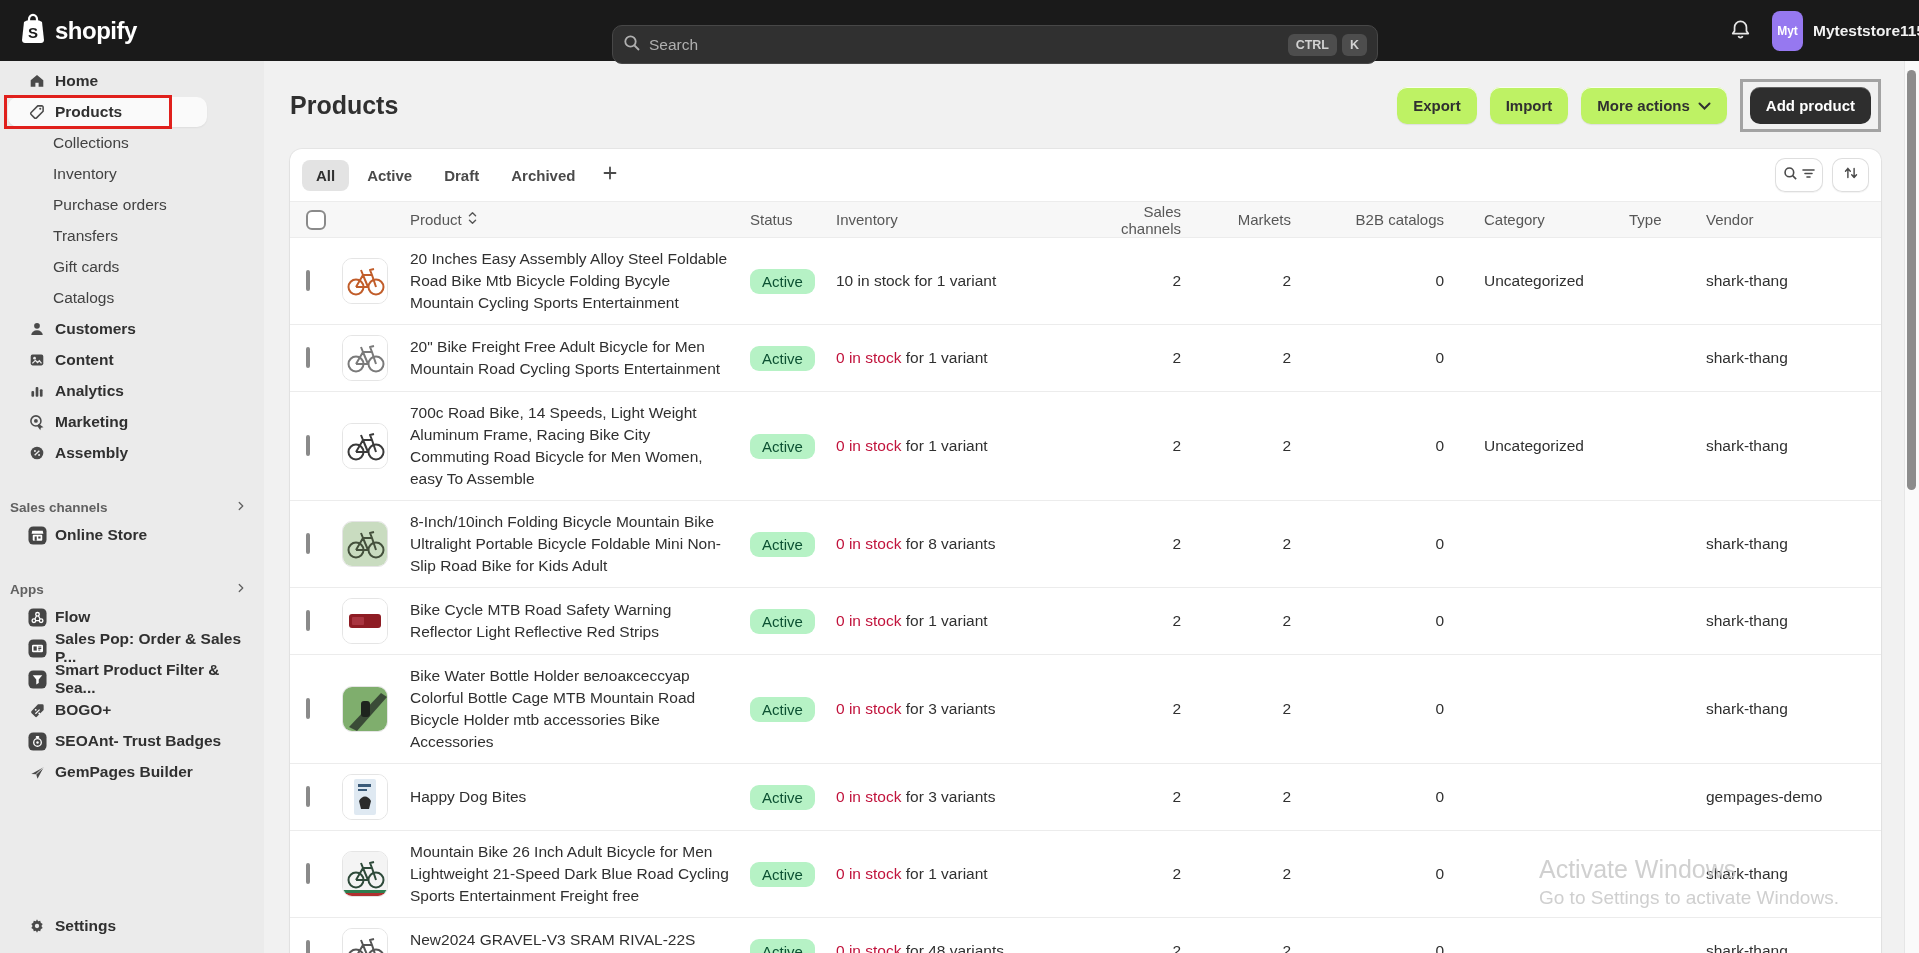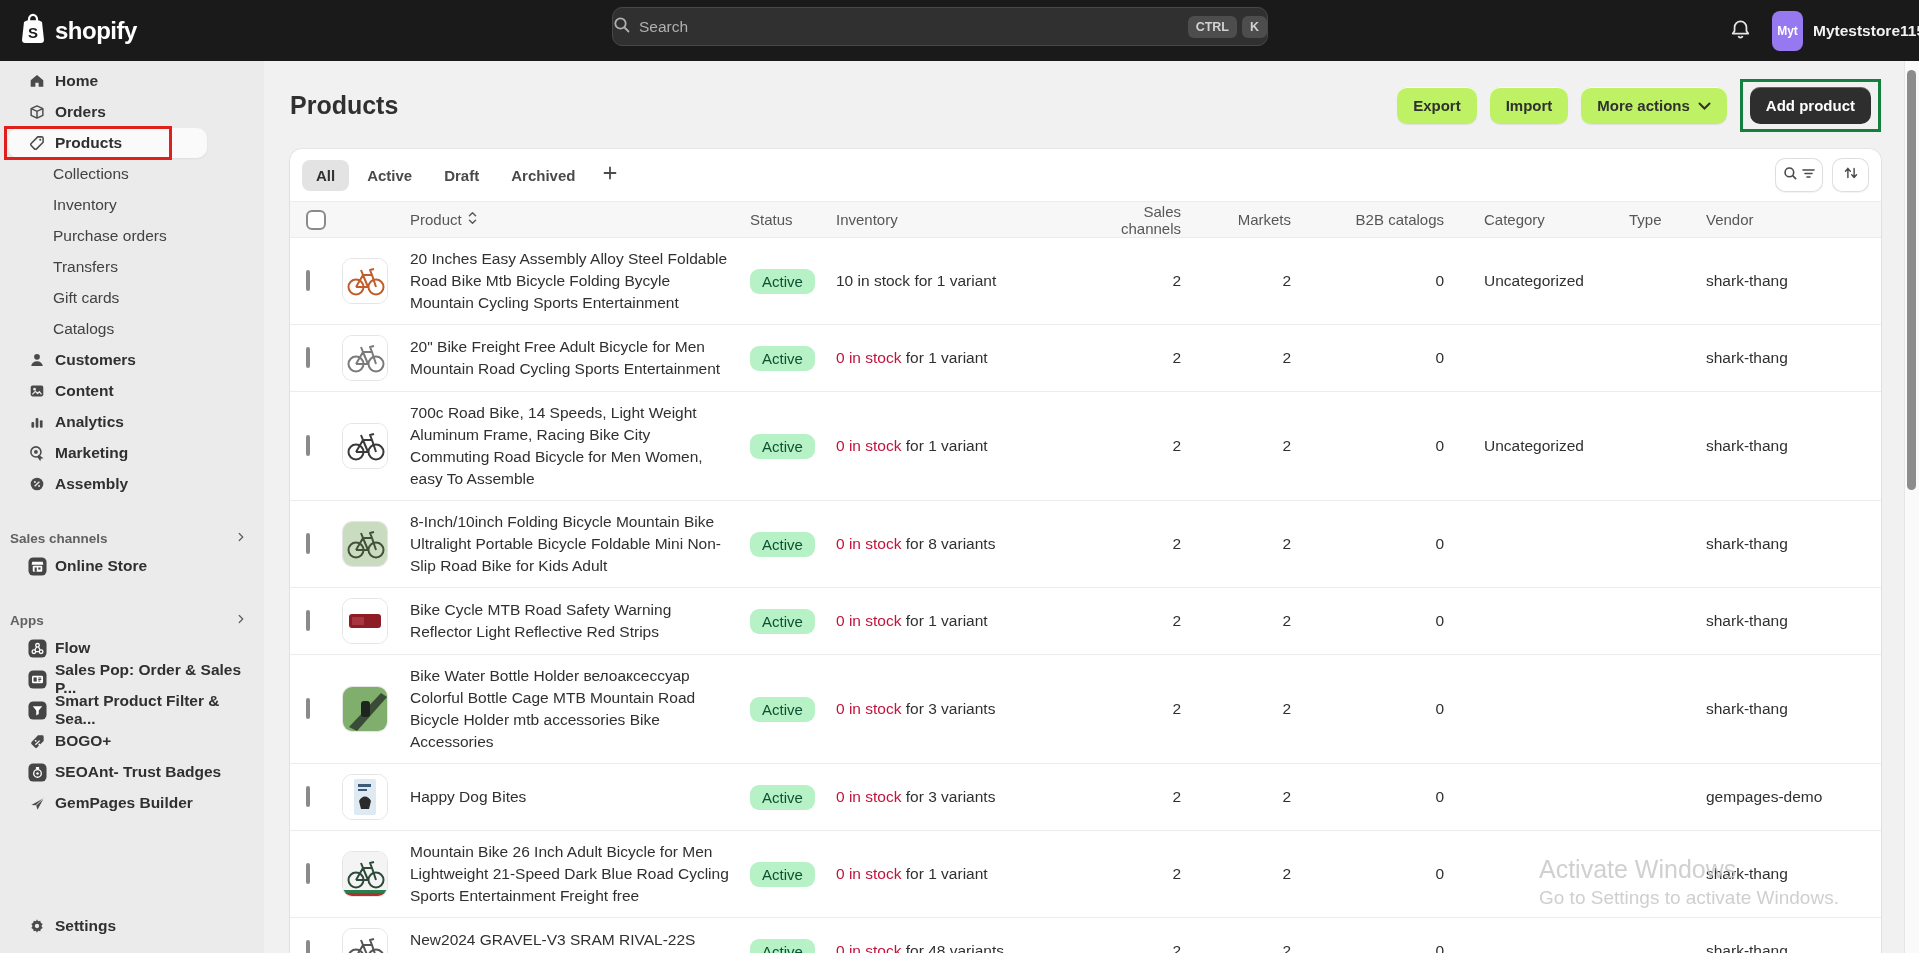--- a/index.html
+++ b/index.html
@@ -3,22 +3,22 @@
 <meta charset="utf-8">
 <style>
   * { margin:0; padding:0; box-sizing:border-box; }
   html,body { width:1919px; height:953px; overflow:hidden; background:#f1f1f1;
               font-family:"Liberation Sans", sans-serif; color:#303030; }
 
   
   .topbar { position:absolute; left:0; top:0; width:1919px; height:61px; background:#1a1a1a; z-index:30; }
   .brand { position:absolute; left:18px; top:0; height:61px; display:flex; align-items:center; gap:7px; cursor:pointer; }
   .brand-word { color:#fff; font-size:24px; font-weight:700; letter-spacing:-0.5px; }
-  .search { position:absolute; left:612px; top:7px; width:656px; height:39px; background:#303030;
-            border:1px solid #474747; border-radius:10px; display:flex; align-items:center; padding:0 0; gap:8px; }
+  .search { position:absolute; left:612px; top:25px; width:766px; height:39px; background:#303030;
+            border:1px solid #474747; border-radius:10px; display:flex; align-items:center; padding:0 10px; gap:8px; }
   .search-text { color:#b0b0b0; font-size:15.5px; }
   .kbd-group { margin-left:auto; display:flex; gap:5px; }
   .kbd { background:#4d4d4d; color:#d2d2d2; border-radius:6px; font-size:12.5px; font-weight:600;
          padding:3px 8px; line-height:16px; }
   .bell { position:absolute; left:1726px; top:17px; width:28px; height:28px; display:flex; align-items:center; justify-content:center; cursor:pointer; }
   .account { position:absolute; left:1772px; top:13px; height:36px; display:flex; align-items:center; gap:10px; cursor:pointer; }
   .avatar { width:31px; height:40px; border-radius:8px; display:flex; align-items:center; justify-content:center;
             color:#fff; font-size:12px; font-weight:700; }
   .store-name { color:#f2f2f2; font-size:15.5px; font-weight:700; }
 
@@ -42,21 +42,21 @@
   .main { position:absolute; left:264px; top:61px; width:1655px; height:892px; background:#f1f1f1; overflow:hidden; }
   .page-inner { padding:0 38px 0 26px; }
   .page-header { display:flex; align-items:center; margin-top:20px; height:48px; }
   .page-title { font-size:25px; font-weight:700; }
   .actions { margin-left:auto; display:flex; align-items:center; }
   .btn { height:37px; padding:0 16px; margin-left:13px; border-radius:10px; background:#bef264;
          box-shadow:0 1px 0 rgba(255,255,255,.9) inset, 0 1px 1px rgba(0,0,0,.08);
          font-size:15px; font-weight:600; color:#303030; display:inline-flex; align-items:center; gap:8px;
          border:none; cursor:pointer; font-family:inherit; }
   .btn.primary { background:#2e2e2e; color:#fff; box-shadow:0 1px 0 rgba(255,255,255,.25) inset; margin-left:0; }
-  .annotation-wrap { margin-left:13px; border:3px solid #15803d; padding:5px 7px; display:inline-flex; }
+  .annotation-wrap { margin-left:13px; border:3px solid #a3a3a3; padding:5px 7px; display:inline-flex; }
 
   .card { margin-top:20px; background:#fff; border-radius:12px; min-height:1100px;
           box-shadow:0 0 0 1px rgba(0,0,0,.045), 0 1px 2px rgba(0,0,0,.08); }
   .tabbar { display:flex; align-items:center; padding:9px 12px; gap:4px;justify-content:center; }
   .tab { padding:7px 14px; border-radius:8px; font-size:15px; font-weight:600; color:#4a4a4a; cursor:pointer; }
   .tab.selected { background:#e3e3e3; color:#303030; }
   .tab-add { width:34px; height:32px; display:flex; align-items:center; justify-content:center; cursor:pointer; }
   .tab-actions { margin-left:auto; display:flex; gap:9px; }
   .icon-btn { height:34px; border-radius:10px; background:#fff; box-shadow:inset 0 0 0 1px #dedede, 0 1px 1px rgba(0,0,0,.05);
               display:flex; align-items:center; justify-content:center; gap:4px; cursor:pointer; }
@@ -134,29 +134,20 @@
 <div class="sidebar">
   <div class="nav" id="sidebar-main">
       <div class="nav-item">
         <span class="ic">
           <svg width="18" height="18" viewBox="0 0 20 20">
             <path d="M3 9.3 L10 3.3 L17 9.3 V16.5 H11.8 V12 H8.2 V16.5 H3 Z" fill="#4a4a4a"></path>
           </svg>
         </span>
         <span>Home</span>
       </div>
-      <div class="nav-item">
-        <span class="ic">
-          <svg width="18" height="18" viewBox="0 0 20 20">
-            <path d="M3.5 6.2 L10 3.2 L16.5 6.2 V13.8 L10 16.8 L3.5 13.8 Z" fill="none" stroke="#4a4a4a" stroke-width="1.6" stroke-linejoin="round"></path>
-            <path d="M3.5 6.2 L10 9.2 L16.5 6.2 M10 9.2 V16.8" fill="none" stroke="#4a4a4a" stroke-width="1.6"></path>
-          </svg>
-        </span>
-        <span>Orders</span>
-      </div>
       <div class="nav-item selected">
         <span class="ic">
           <svg width="18" height="18" viewBox="0 0 20 20">
             <path d="M10.8 3.2 H15.3 A1.5 1.5 0 0 1 16.8 4.7 V9.2 L9.5 16.5 A1.6 1.6 0 0 1 7.2 16.5 L3.5 12.8 A1.6 1.6 0 0 1 3.5 10.5 Z" fill="none" stroke="#4a4a4a" stroke-width="1.7" stroke-linejoin="round"></path>
             <circle cx="13.6" cy="6.4" r="1.2" fill="#4a4a4a"></circle>
           </svg>
         </span>
         <span>Products</span>
         <div class="annotation-nav" style="border-color: rgb(224, 32, 28);"></div>
       </div>

